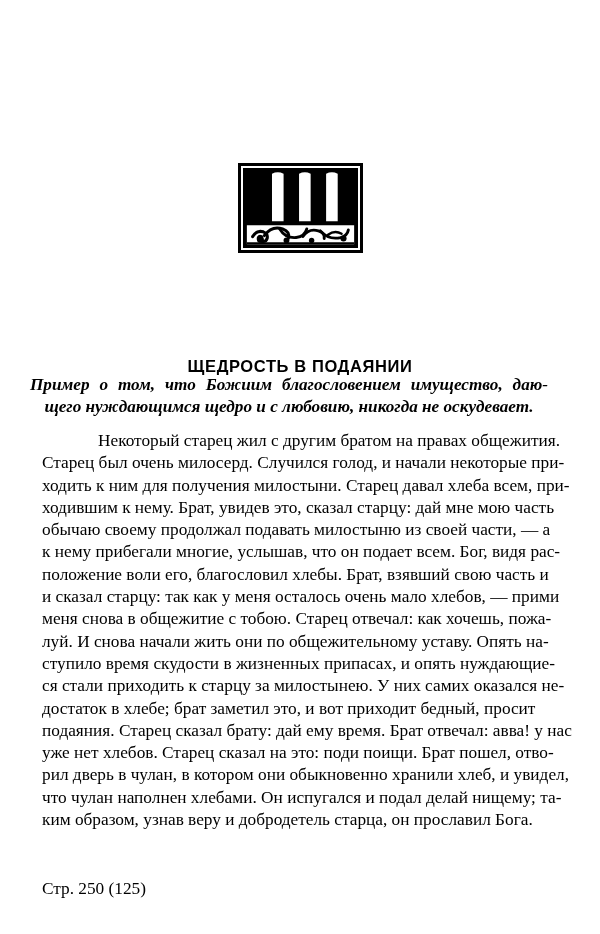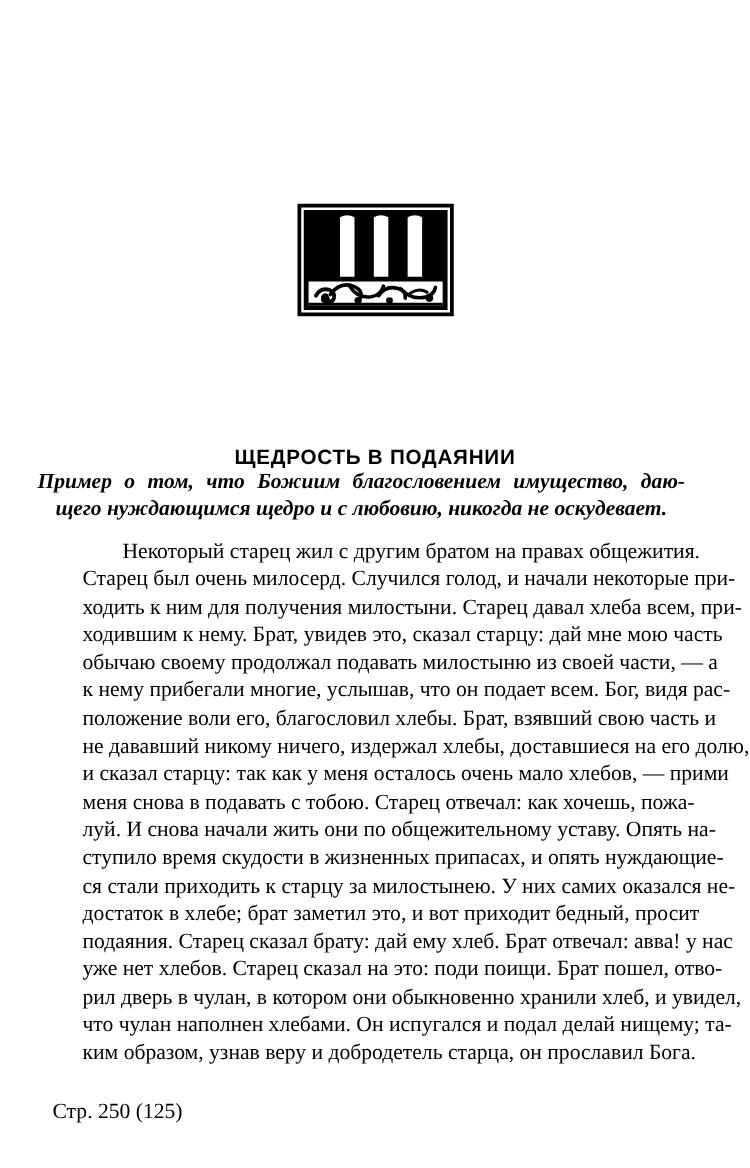--- a/index.html
+++ b/index.html
@@ -91,21 +91,20 @@
     top: 430px;
     width: 518px;
     font-size: 17.3px;
     line-height: 22.3px;
     text-align: justify;
     color: #000;
   }
   .body-text .line {
     display: block;
     white-space: nowrap;
-    margin-left: 24px;
   }
   .body-text .line.just {
     display: flex;
     justify-content: space-between;
     white-space: normal;
   }
   .body-text .line.just > span {
     white-space: pre;
   }
   .indent-lead {
@@ -180,42 +179,39 @@
     <span class="line just">
         <span>обычаю своему продолжал подавать милостыню из своей части, — а</span>
       </span>
     <span class="line just">
         <span>к нему прибегали многие, услышав, что он подает всем. Бог, видя рас-</span>
       </span>
     <span class="line just">
         <span>положение воли его, благословил хлебы. Брат, взявший свою часть и</span>
       </span>
     <span class="line just">
-        <span>не дававший никому ничего, издержал хлебы, доставшиеся на его долю,</span>
-      </span>
-    <span class="line just">
         <span>и сказал старцу: так как у меня осталось очень мало хлебов, — прими</span>
       </span>
     <span class="line just">
-        <span>меня снова в подавать с тобою. Старец отвечал: как хочешь, пожа-</span>
+        <span>меня снова в общежитие с тобою. Старец отвечал: как хочешь, пожа-</span>
       </span>
     <span class="line just">
         <span>луй. И снова начали жить они по общежительному уставу. Опять на-</span>
       </span>
     <span class="line just">
         <span>ступило время скудости в жизненных припасах, и опять нуждающие-</span>
       </span>
     <span class="line just">
         <span>ся стали приходить к старцу за милостынею. У них самих оказался не-</span>
       </span>
     <span class="line just">
         <span>достаток в хлебе; брат заметил это, и вот приходит бедный, просит</span>
       </span>
     <span class="line just">
-        <span>подаяния. Старец сказал брату: дай ему хлеб. Брат отвечал: авва! у нас</span>
+        <span>подаяния. Старец сказал брату: дай ему время. Брат отвечал: авва! у нас</span>
       </span>
     <span class="line just">
         <span>уже нет хлебов. Старец сказал на это: поди поищи. Брат пошел, отво-</span>
       </span>
     <span class="line just">
         <span>рил дверь в чулан, в котором они обыкновенно хранили хлеб, и увидел,</span>
       </span>
     <span class="line just">
         <span>что чулан наполнен хлебами. Он испугался и подал делай нищему; та-</span>
       </span>

